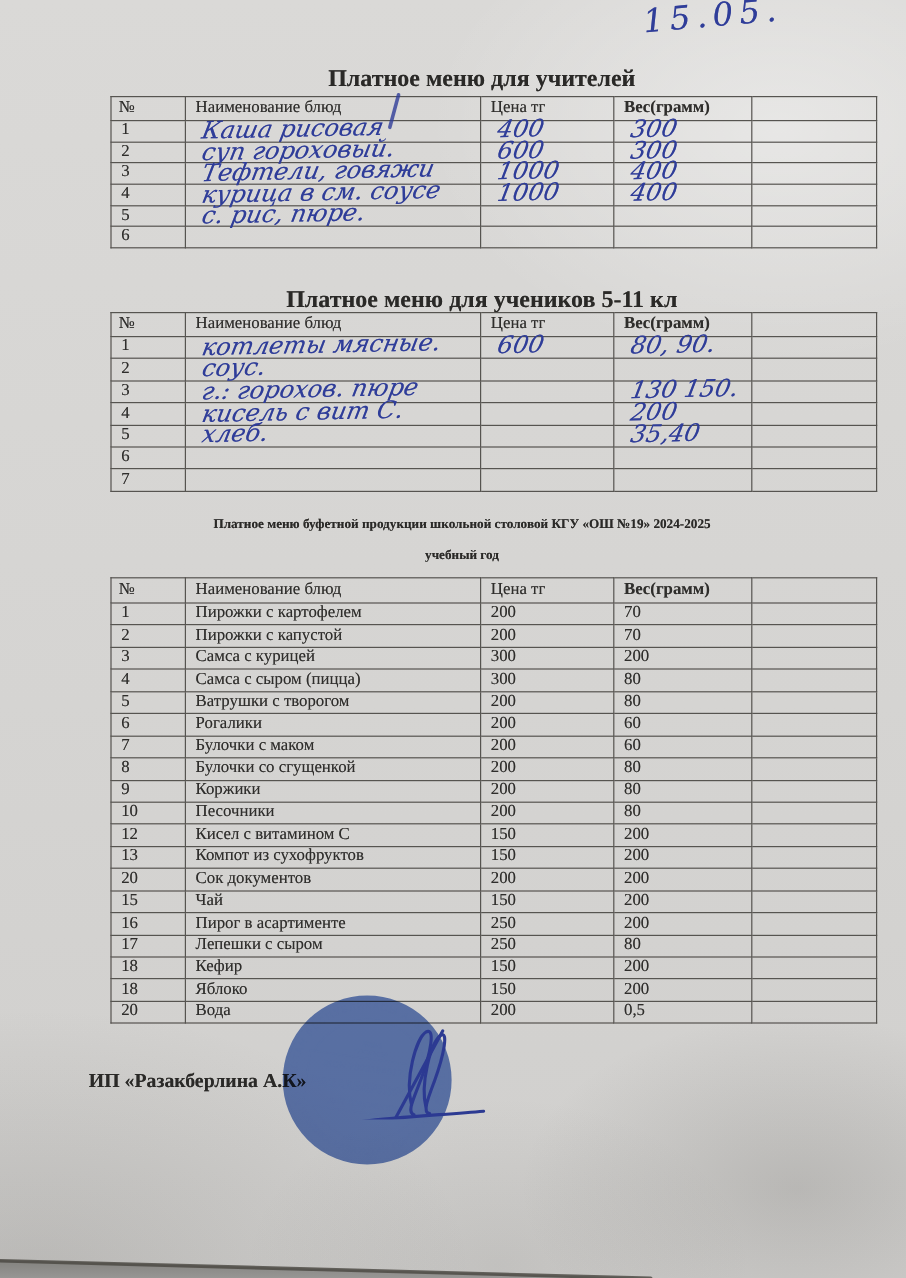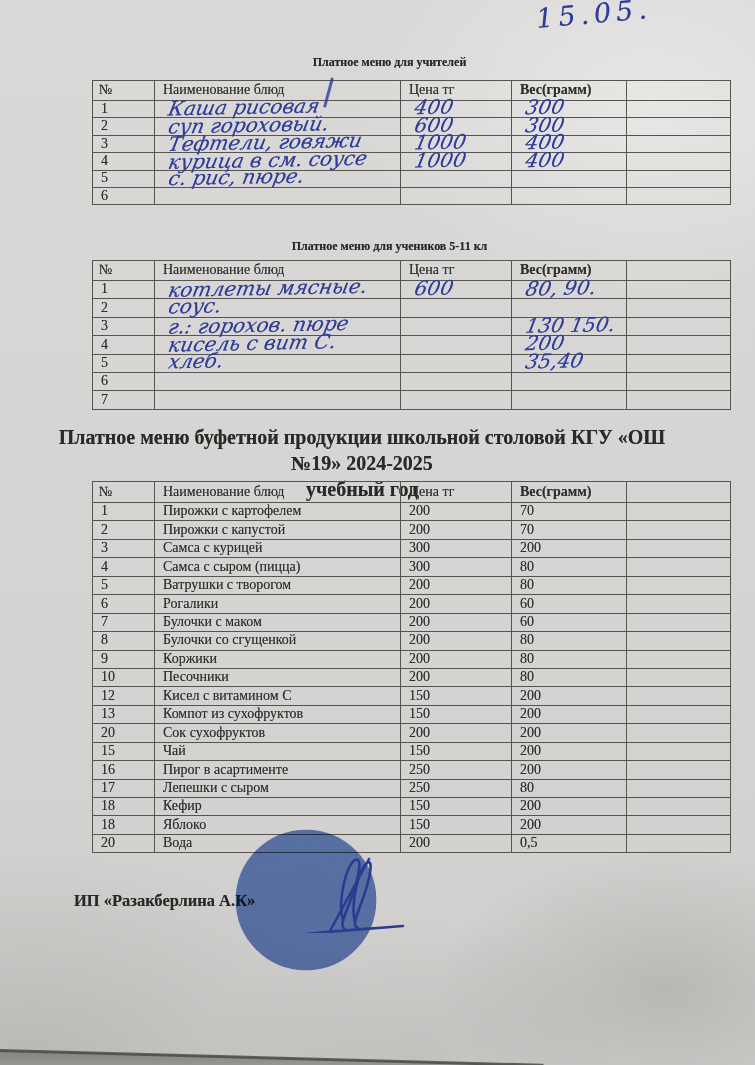--- a/index.html
+++ b/index.html
@@ -24,23 +24,23 @@
     font-family:"DejaVu Serif",serif;font-style:italic;color:#2f3d99;
     text-shadow:0 0 .4px rgba(47,61,153,.55);
   }
   .hw{display:inline-block;font-size:20px;line-height:10px;white-space:nowrap;
     transform:skewX(-12deg) rotate(-1.2deg);position:relative;top:1px;}
   .date-hw{position:absolute;left:536px;top:-2px;font-size:27px;letter-spacing:5px;
     transform:rotate(-5deg);white-space:nowrap;}
   .pen-slash{position:absolute;left:327px;top:77px;width:2.5px;height:31px;background:#2f3d99;
     opacity:.8;transform:rotate(15deg);border-radius:2px;}
   
-  .doc-title{position:absolute;left:92px;width:595px;text-align:center;font-weight:bold;
-    font-size:12px;color:#2a2927;text-shadow:0 0 .5px rgba(42,41,39,.6);}
-  .doc-title.wide{left:37px;width:650px;font-size:20px;line-height:26px;}
+  .doc-title{position:absolute;left:104px;width:595px;text-align:center;font-weight:bold;
+    font-size:20px;color:#2a2927;text-shadow:0 0 .5px rgba(42,41,39,.6);}
+  .doc-title.wide{left:60px;width:650px;font-size:11px;line-height:26px;}
   .footer-label{position:absolute;left:74px;top:891px;font-weight:bold;font-size:16.5px;
     color:#2a2927;text-shadow:0 0 .5px rgba(42,41,39,.6);}
   
   table.menu{position:absolute;left:92px;border-collapse:collapse;table-layout:fixed;width:595px;}
   table.menu th,table.menu td{
     border:1px solid #565450;font-size:14px;color:#2f2e2c;font-weight:normal;
     text-align:left;vertical-align:middle;padding:0 0 0 8px;overflow:visible;
     line-height:1.05;white-space:nowrap;text-shadow:0 0 .5px rgba(47,46,44,.55);}
   table.menu th:nth-child(1){width:55px;padding-left:6px;}
   table.menu th:nth-child(2){width:237px;}
@@ -289,21 +289,21 @@
         </tr>
         <tr>
           <td>13</td>
           <td>Компот из сухофруктов</td>
           <td>150</td>
           <td>200</td>
           <td></td>
         </tr>
         <tr>
           <td>20</td>
-          <td>Сок сухофруктов</td>
+          <td>Сок документов</td>
           <td>200</td>
           <td>200</td>
           <td></td>
         </tr>
         <tr>
           <td>15</td>
           <td>Чай</td>
           <td>150</td>
           <td>200</td>
           <td></td>

